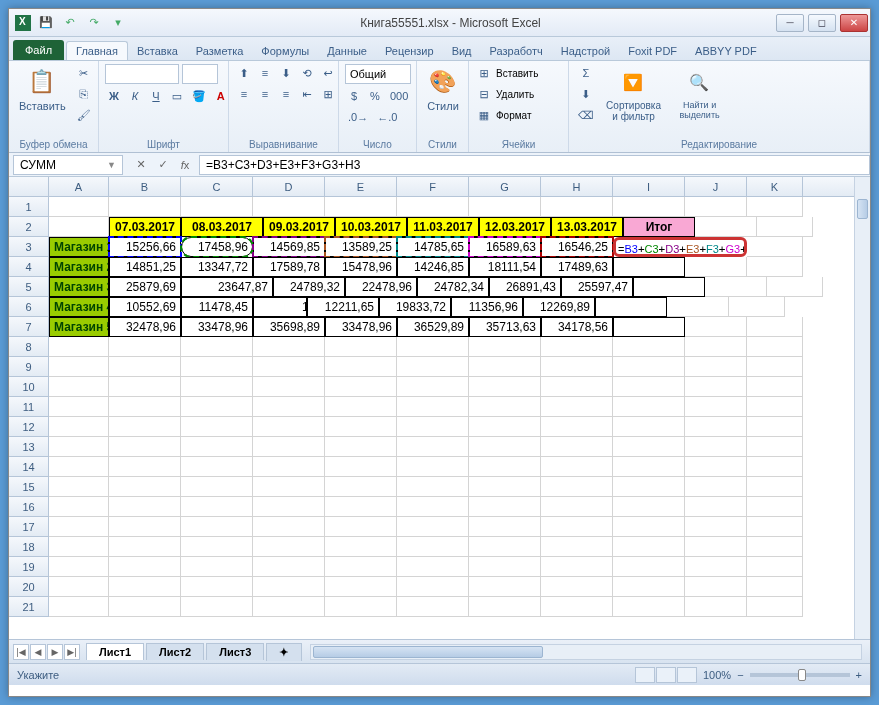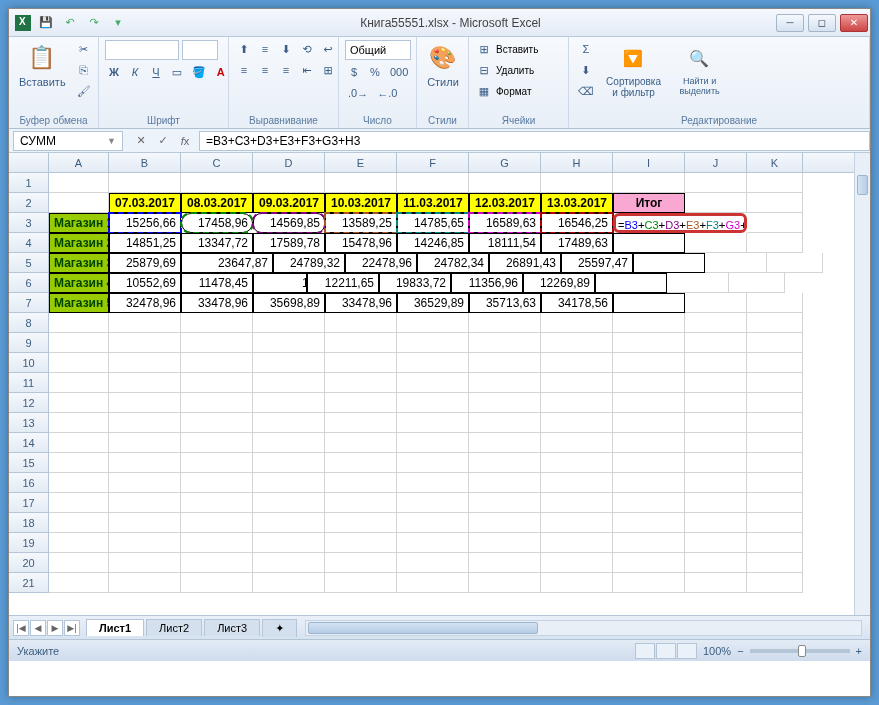--- a/index.html
+++ b/index.html
@@ -46,32 +46,32 @@
 .rowlabel { background:#99cc00;font-weight:bold;text-align:left;border:1px solid #000 !important;color:#004400; }
 .data-cell { border:1px solid #000 !important;text-align:right; }
 .editing { border:3px solid #c33 !important;border-radius:6px;font-family:Consolas,monospace;font-size:11px;padding:0 2px; }
 .editing .p1{color:#00f}.editing .p2{color:#080}.editing .p3{color:#808}.editing .p4{color:#a52}.editing .p5{color:#088}.editing .p6{color:#c0c}.editing .p7{color:#a00}
 .vscrollbar { position:absolute;top:0;right:0;width:16px;bottom:0;background:#e8eff7;border-left:1px solid #c5d2e2; }
 .vscroll-thumb{position:absolute;top:22px;left:2px;right:2px;height:20px;background:linear-gradient(90deg,#d5e3f3,#b6cce5);border:1px solid #9cb5d1;border-radius:2px;}
 .sheet-tabs { height:24px;background:linear-gradient(#eaf0f8,#d8e3f0);border-top:1px solid #b5c5d8;display:flex;align-items:center;font-size:11px; }
 .tab-nav { display:flex;gap:1px;padding:0 4px; }
 .tab-nav-btn { width:16px;height:16px;border:1px solid #b5c5d8;background:#fff;display:flex;align-items:center;justify-content:center;font-size:9px;color:#666; }
 .stab { padding:2px 12px;background:#fff;border:1px solid #b5c5d8;border-bottom:none;font-weight:bold;margin-left:2px; }
-.stab.inactive { background:#d4e0ee;font-weight:normal; }
+.stab.inactive { background:#d4e0ee;font-weight:bold; }
 .hscroll { flex:1;margin:0 8px;height:16px;background:#e8eff7;border:1px solid #c5d2e2;position:relative; }
 .hscroll-thumb{position:absolute;left:2px;top:1px;bottom:1px;width:230px;background:linear-gradient(#d5e3f3,#b6cce5);border:1px solid #9cb5d1;border-radius:2px;}
 .statusbar { height:22px;background:linear-gradient(#e3ebf5,#cfdced);border-top:1px solid #b5c5d8;display:flex;align-items:center;justify-content:space-between;font-size:11px;padding:0 8px;color:#3d5d80; }
 .zoom { display:flex;align-items:center;gap:6px; }
 .zoom-slider { width:100px;height:4px;background:#b5c5d8;position:relative; }
 .zoom-thumb { position:absolute;top:-4px;left:48px;width:8px;height:12px;background:#fff;border:1px solid #888;border-radius:2px; }
 .view-btns { display:flex;gap:1px; }
 .view-btn { width:20px;height:16px;border:1px solid #b5c5d8;background:#eaf1f9; }
 .dsh-blue{outline:2px dashed #00f;outline-offset:-1px;}
 .dsh-green{outline:2px dashed #080;outline-offset:-1px;}
-.dsh-purple{outline:2px dashed #808;outline-offset:-1px;border-radius:8px;}
+.dsh-purple{outline:2px dashed #808;outline-offset:-1px;}
 .dsh-brown{outline:2px dashed #a52;outline-offset:-1px;}
 .dsh-teal{outline:2px dashed #088;outline-offset:-1px;}
 .dsh-pink{outline:2px dashed #c0c;outline-offset:-1px;}
 .dsh-red{outline:2px dashed #a00;outline-offset:-1px;}
 </style>
 </head>
 <body>
 
 <div class="shell">
 
@@ -84,20 +84,34 @@
       <div class="qat-btn">▾</div>
     </div>
     <div class="tb-title">Книга55551.xlsx - Microsoft Excel</div>
     <div class="win-btns">
       <div class="win-btn">─</div>
       <div class="win-btn">◻</div>
       <div class="win-btn close">✕</div>
     </div>
   </div>
 
+  <div class="ribbon-tabs">
+    <div class="rtab file">Файл</div>
+    <div class="rtab active">Главная</div>
+    <div class="rtab">Вставка</div>
+    <div class="rtab">Разметка</div>
+    <div class="rtab">Формулы</div>
+    <div class="rtab">Данные</div>
+    <div class="rtab">Рецензир</div>
+    <div class="rtab">Вид</div>
+    <div class="rtab">Разработч</div>
+    <div class="rtab">Надстрой</div>
+    <div class="rtab">Foxit PDF</div>
+    <div class="rtab">ABBYY PDF</div>
+  </div>
 
   <div class="ribbon-body">
     <div class="rgroup" style="width:90px">
       <div class="rgroup-body">
         <div class="big-btn">
           <div class="ico">📋</div>
           <span>Вставить</span>
         </div>
         <div class="mini-col">
           <div class="mini-btn">✂</div>
@@ -246,21 +260,21 @@
           <div class="cell" style="width: 72px;"></div>
           <div class="cell" style="width: 72px;"></div>
           <div class="cell" style="width: 72px;"></div>
           <div class="cell" style="width: 62px;"></div>
           <div class="cell" style="width: 56px;"></div>
         </div>
         <div class="g-row">
           <div class="rowhdr">2</div>
           <div class="cell" style="width: 60px;"></div>
           <div class="cell hdr-yellow" style="width: 72px;">07.03.2017</div>
-          <div class="cell hdr-yellow" style="width: 72px;">08.03.2017</div>
+          <div class="cell hdr-yellow" style="width: 82px;">08.03.2017</div>
           <div class="cell hdr-yellow" style="width: 72px;">09.03.2017</div>
           <div class="cell hdr-yellow" style="width: 72px;">10.03.2017</div>
           <div class="cell hdr-yellow" style="width: 72px;">11.03.2017</div>
           <div class="cell hdr-yellow" style="width: 72px;">12.03.2017</div>
           <div class="cell hdr-yellow" style="width: 72px;">13.03.2017</div>
           <div class="cell hdr-total" style="width: 72px;">Итог</div>
           <div class="cell" style="width: 62px;"></div>
           <div class="cell" style="width: 56px;"></div>
         </div>
         <div class="g-row">

